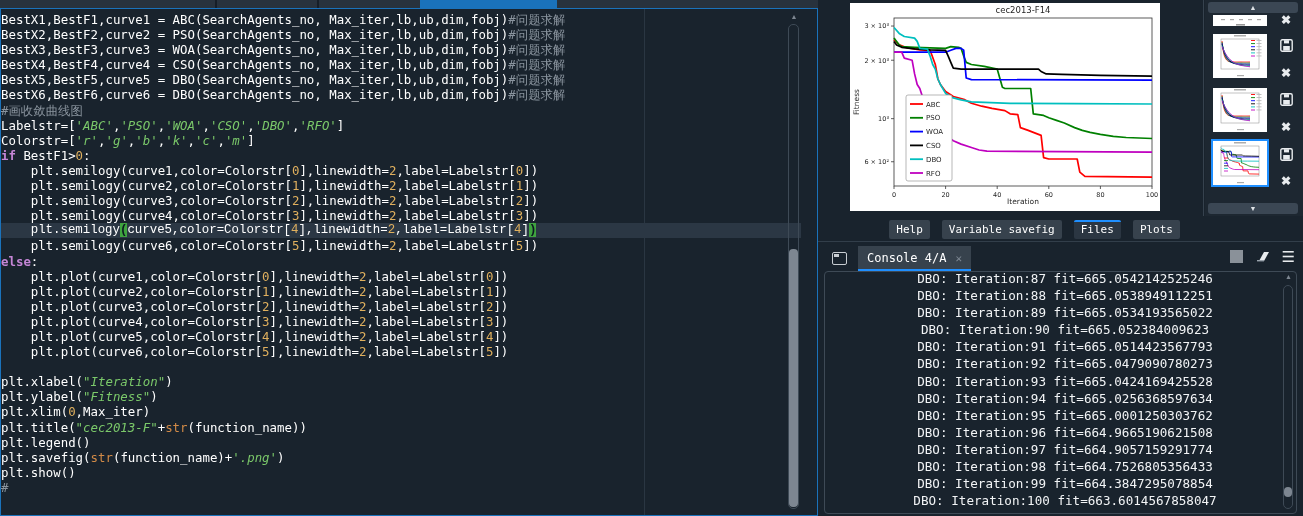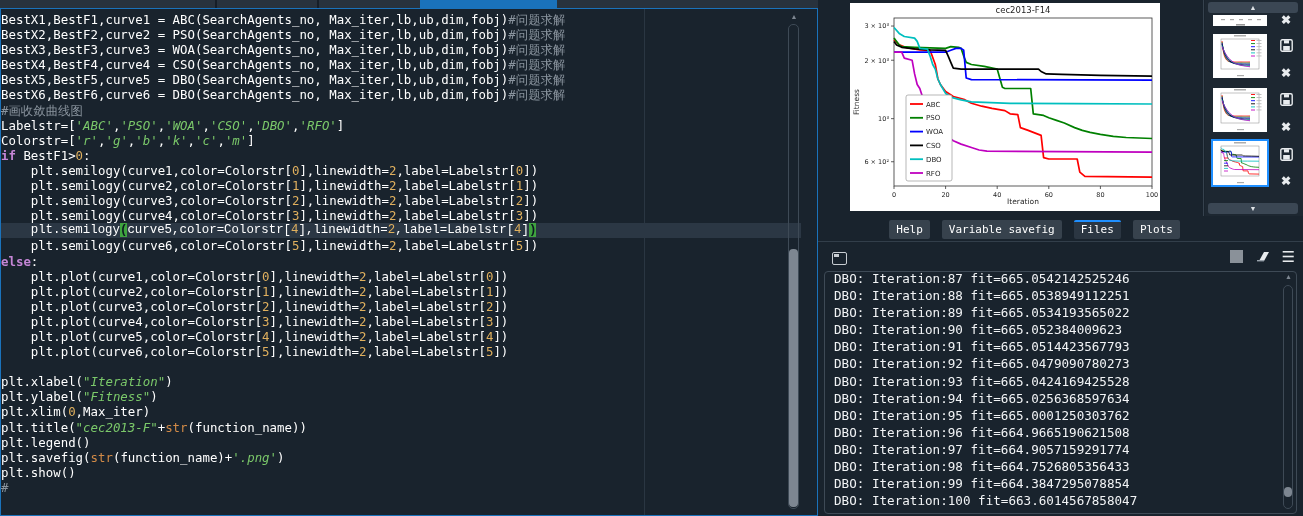--- a/index.html
+++ b/index.html
@@ -41,21 +41,21 @@
   .console{position:absolute;left:818px;top:241px;width:485px;height:275px;background:#19232d;border-top:1px solid #323e4a;box-sizing:border-box;}
   .con-header{position:absolute;top:4px;left:6px;right:6px;height:25px;}
   .browse-icon{position:absolute;left:8px;top:6px;width:13px;height:11px;border:1px solid #c8cdd2;border-radius:2px;}
   .browse-icon::after{content:"";position:absolute;left:1px;top:1px;width:5px;height:3px;background:#c8cdd2;}
   .con-tab{position:absolute;left:34px;top:0;height:25px;background:#37424d;border-bottom:2px solid #1f8fff;color:#ffffff;font:12px "DejaVu Sans Mono",monospace;padding:5px 9px 0 9px;box-sizing:border-box;}
   .con-tab .tab-close{color:#7e8893;font-size:11px;margin-left:9px;font-weight:bold;}
   .con-icons{position:absolute;right:2px;top:4px;display:flex;gap:12px;align-items:center;}
   .stop-sq{width:13px;height:13px;background:#8a9199;}
   .menu-icon{color:#e8ebee;font-size:15px;line-height:13px;}
   .con-out{position:absolute;left:6px;top:29px;width:473px;height:243px;border:1px solid #3e4a56;border-radius:4px;overflow:hidden;box-sizing:border-box;font:12.6px/17.1px "DejaVu Sans Mono",monospace;color:#f2f4f6;white-space:pre;padding:0 0 0 9px;}
-  .con-out .outtext{margin-top:-2px;display:block;}
+  .con-out .outtext{margin-top:-2px;display:block;text-align:center;}
   .con-sb{position:absolute;right:8px;top:31px;width:13px;height:238px;}
   .con-sb .sb-up{width:13px;}
   .con-sb .track{position:absolute;left:1px;top:12px;width:10px;height:224px;border:1px solid #3e4a56;border-radius:5px;box-sizing:border-box;}
   .con-sb .thumb{position:absolute;left:2px;top:214px;width:8px;height:10px;background:#7d8691;border-radius:4px;}
 </style>
 </head>
 <body>
 
 <div id="win">
 
@@ -226,20 +226,21 @@
   <div class="pane-tabs" id="pane-tabs">
       <div class="ptab">Help</div>
       <div class="ptab">Variable savefig</div>
       <div class="ptab active">Files</div>
       <div class="ptab">Plots</div>
     </div>
 
   <div class="console">
     <div class="con-header">
       <div class="browse-icon"></div>
+      <div class="con-tab"><span>Console 4/A</span><span class="tab-close">✕</span></div>
       <div class="con-icons">
         <div class="stop-sq"></div>
         <svg width="15" height="11" viewBox="0 0 15 11">
             <polygon points="4,10 9,1 14,1 9,10" fill="#e8ebee"></polygon>
             <rect x="2" y="9" width="7" height="1.4" fill="#9aa3ac"></rect>
           </svg>
         <div class="menu-icon">☰</div>
       </div>
     </div>
     <div class="con-out"><span class="outtext" id="console-text">DBO: Iteration:87 fit=665.0542142525246

